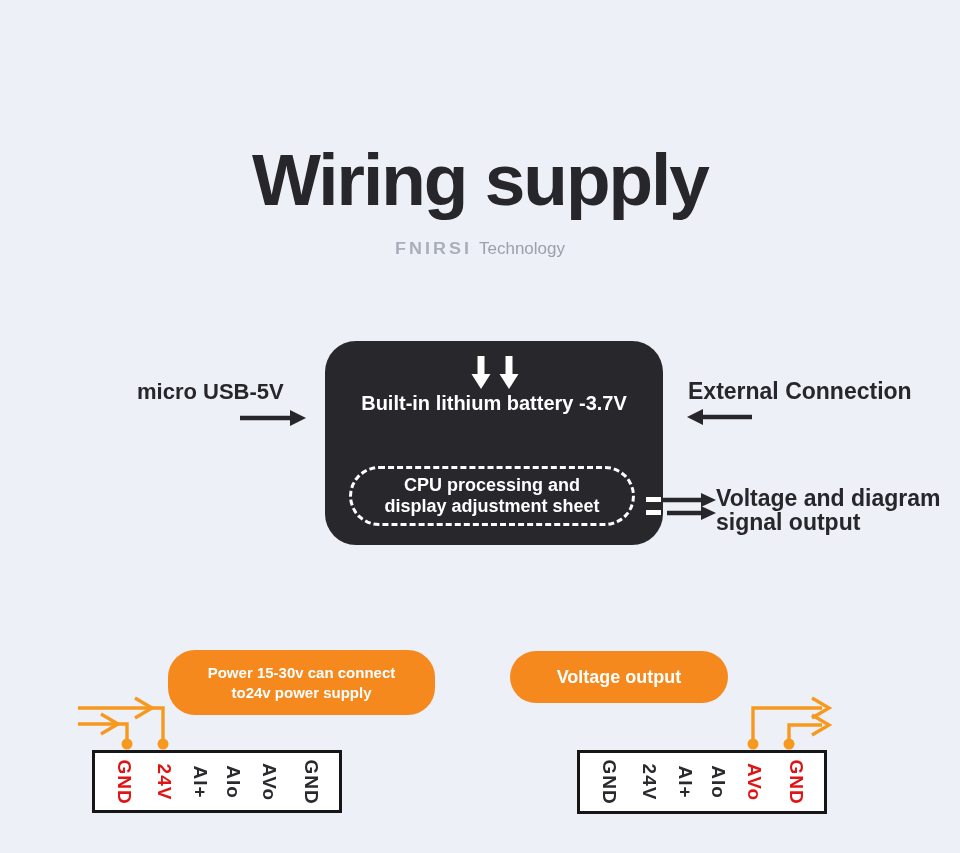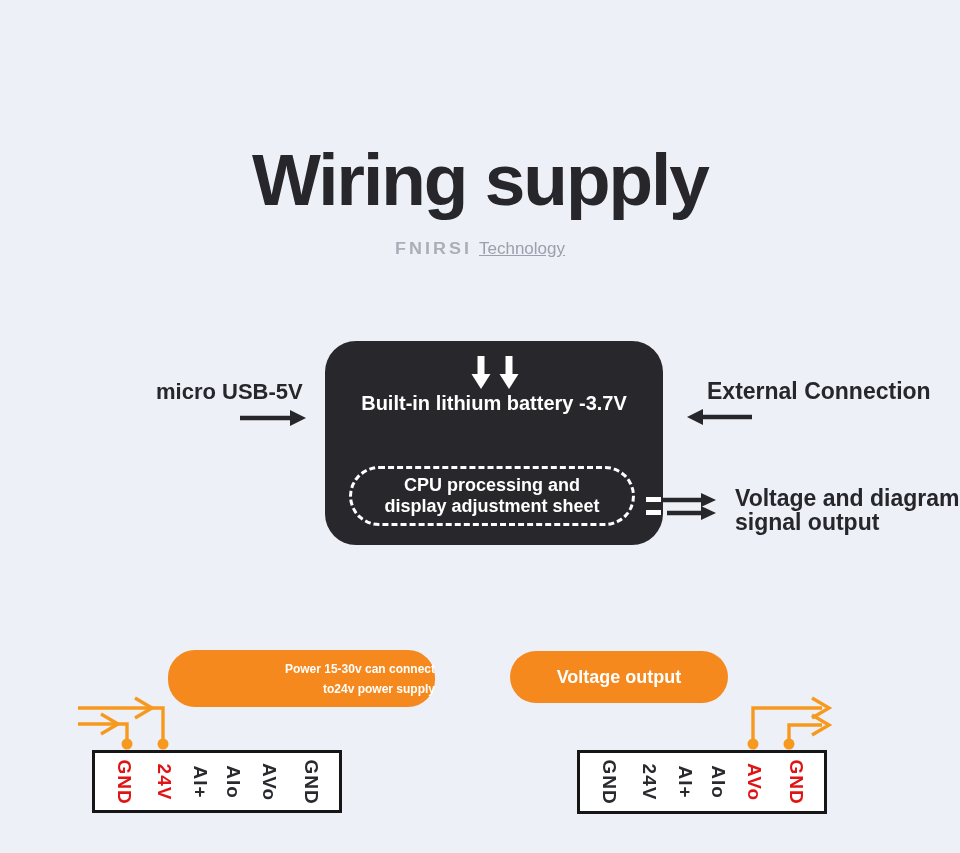--- a/index.html
+++ b/index.html
@@ -18,51 +18,51 @@
     letter-spacing:-2px;color:#26262b;
   }
   .brand{
     position:absolute;left:0;top:238px;width:960px;text-align:center;
     font-size:17px;color:#9aa0ac;
   }
   .brand .logo{
     font-weight:700;font-size:18px;letter-spacing:3px;color:#a9afb9;
     transform:scaleY(.92);display:inline-block;
   }
-  .brand .suffix{margin-left:7px;text-decoration:underline;}
+  .brand .suffix{margin-left:7px;}
 
   
   .device-box{
     position:absolute;left:325px;top:341px;width:338px;height:204px;
     background:#27272c;border-radius:31px;
   }
   .battery-label{
     position:absolute;left:0;top:51px;width:100%;text-align:center;
     color:#fff;font-weight:700;font-size:20px;
   }
   .cpu-box{
     position:absolute;left:24px;top:125px;width:286px;height:60px;
     border:3px dashed #fff;border-radius:30px;box-sizing:border-box;
     display:flex;flex-direction:column;justify-content:center;
     text-align:center;color:#fff;font-weight:700;font-size:18px;line-height:21px;
   }
 
   
-  .lbl{position:absolute;font-weight:700;color:#26262b;white-space:nowrap;margin-left:19px;}
+  .lbl{position:absolute;font-weight:700;color:#26262b;white-space:nowrap;}
   .lbl-usb{left:137px;top:379px;font-size:22px;}
   .lbl-ext{left:688px;top:378px;font-size:23px;}
   .lbl-out{left:716px;top:486px;font-size:23px;line-height:24px;}
 
   
   .pill{
     position:absolute;background:#f5891e;color:#fff;font-weight:700;
     border-radius:27px;display:flex;flex-direction:column;justify-content:center;
     text-align:center;
   }
-  .pill-power{left:168px;top:650px;width:267px;height:57px;font-size:12px;line-height:20px;text-align:right;}
+  .pill-power{left:168px;top:650px;width:267px;height:65px;font-size:15px;line-height:20px;}
   .pill-voltage{left:510px;top:651px;width:218px;height:52px;font-size:18px;}
 
   
   .tblock{
     position:absolute;background:#fff;border:3px solid #161616;
     box-sizing:border-box;display:flex;padding:0 6px;
   }
   .tblock-left{left:92px;top:750px;width:250px;height:63px;}
   .tblock-right{left:577px;top:750px;width:250px;height:64px;}
   .pin{flex:1;display:flex;align-items:center;justify-content:center;}

